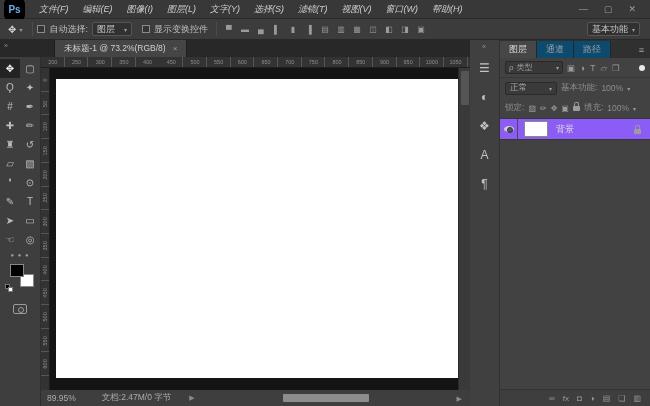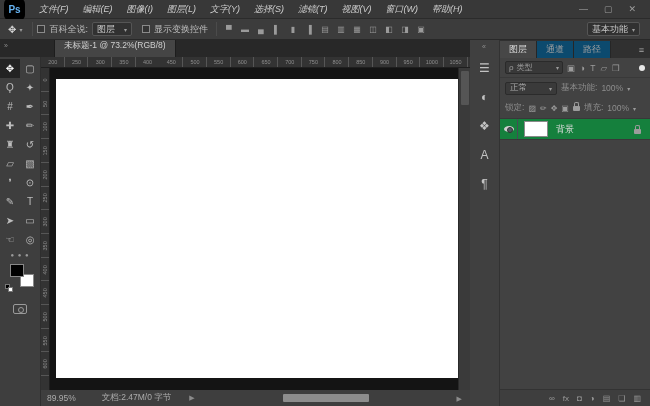--- a/index.html
+++ b/index.html
@@ -26,21 +26,21 @@
             display:flex;align-items:center;gap:4px;padding:0 4px;color:#c9c9c9;}
   .chev{font-size:6px;color:#9a9a9a;}
   .align-group{display:flex;align-items:center;gap:6px;margin:0 3px;color:#9a9a9a;font-size:8px;}
   .align-ic{width:10px;text-align:center;}
   .workspace{margin-left:auto;margin-right:10px;}
 
   
   .tabbar{position:absolute;left:0;top:40px;width:470px;height:17px;background:#282828;display:flex;align-items:flex-end;}
   .tab-overflow{position:absolute;left:4px;top:2px;color:#8b8b8b;font-size:7px;letter-spacing:1px;}
   .doc-tab{margin-left:54px;height:17px;background:#454545;color:#cfcfcf;font-size:8.5px;
-           display:flex;align-items:center;gap:7px;padding:0 9px;border-right:1px solid #1d1d1d;border-left:1px solid #1d1d1d;flex-direction:column;}
+           display:flex;align-items:center;gap:7px;padding:0 9px;border-right:1px solid #1d1d1d;border-left:1px solid #1d1d1d;}
   .tab-close{color:#9e9e9e;font-size:8px;}
 
   
   .toolbar{position:absolute;left:0;top:57px;width:41px;height:349px;background:#3e3e3e;border-right:1px solid #2e2e2e;padding-top:2px;}
   .tools{display:grid;grid-template-columns:20px 20px;}
   .tool{height:19px;display:flex;align-items:center;justify-content:center;color:#bdbdbd;font-size:10px;}
   .tool.active{background:#232323;color:#fff;}
   .tool-more{text-align:center;color:#9a9a9a;font-size:6px;letter-spacing:1px;margin-top:3px;}
   .swatches{position:relative;width:36px;height:32px;margin:6px 0 0 3px;}
   .fg{position:absolute;left:7px;top:0;width:14px;height:13px;background:#000;border:1px solid #888;z-index:2;}
@@ -93,21 +93,21 @@
   .search-box .chev{margin-left:auto;}
   .f-ic{color:#9c9c9c;font-size:8.5px;}
   .f-toggle{margin-left:auto;width:6px;height:6px;border-radius:50%;background:#e8e8e8;}
   .blend-row,.lock-row{height:20px;display:flex;align-items:center;padding:0 5px;font-size:8.5px;color:#8d8d8d;gap:4px;}
   .blend-box{width:52px;height:13px;background:#3a3a3a;border:1px solid #2b2b2b;border-radius:2px;
              display:flex;align-items:center;padding:0 4px;color:#a9a9a9;font-size:8.5px;}
   .blend-box .chev{margin-left:auto;}
   .lk-ic{color:#9c9c9c;font-size:8px;}
   .lock{width:7px;height:5px;background:#9c9c9c;position:relative;border-radius:1px;margin-top:4px;}
   .lock:before{content:"";position:absolute;top:-4px;left:1px;width:3px;height:4px;border:1px solid #9c9c9c;border-bottom:none;border-radius:2px 2px 0 0;}
-  .layer-row{height:22px;background:#15803d;display:flex;align-items:center;border-top:1px solid #383838;border-bottom:1px solid #383838;}
+  .layer-row{height:22px;background:#8b5cf6;display:flex;align-items:center;border-top:1px solid #383838;border-bottom:1px solid #383838;}
   .eye-cell{width:18px;height:100%;border-right:1px solid #444d55;display:flex;align-items:center;justify-content:center;}
   .eye{width:10px;height:6px;border-radius:50%;background:#cfcfcf;position:relative;}
   .eye:after{content:"";position:absolute;left:3px;top:1px;width:4px;height:4px;border-radius:50%;background:#4e5962;border:1px solid #333;}
   .layer-thumb{width:24px;height:16px;background:#fff;border:1px solid #8a8a8a;margin-left:6px;}
   .layer-name{margin-left:8px;font-size:9px;color:#dcdcdc;}
   .layer-lock{margin-left:auto;margin-right:9px;}
   .panel-fill{flex:1;background:#424242;}
   .panel-bottom{height:17px;background:#3e3e3e;border-top:1px solid #333;display:flex;align-items:center;
                 justify-content:flex-end;gap:8px;padding:0 9px;font-size:8px;color:#9a9a9a;}
   .pb-ic{font-style:normal;}
@@ -146,21 +146,21 @@
       </div>
   </div>
 
   <div class="optionsbar">
     <div class="ob-tool">
       <span>✥</span>
       <span class="chev">▾</span>
     </div>
     <div class="ob-sep"></div>
     <span class="checkbox"></span>
-    <span class="ob-label">百科全说:</span>
+    <span class="ob-label">自动选择:</span>
     <div class="dropdown" style="width:40px">
       <span>图层</span>
       <span class="chev" style="margin-left:auto">▾</span>
     </div>
     <div style="width:10px"></div>
     <span class="checkbox"></span>
     <span class="ob-label">显示变换控件</span>
     <div class="ob-sep"></div>
     <div class="align-group">
 

